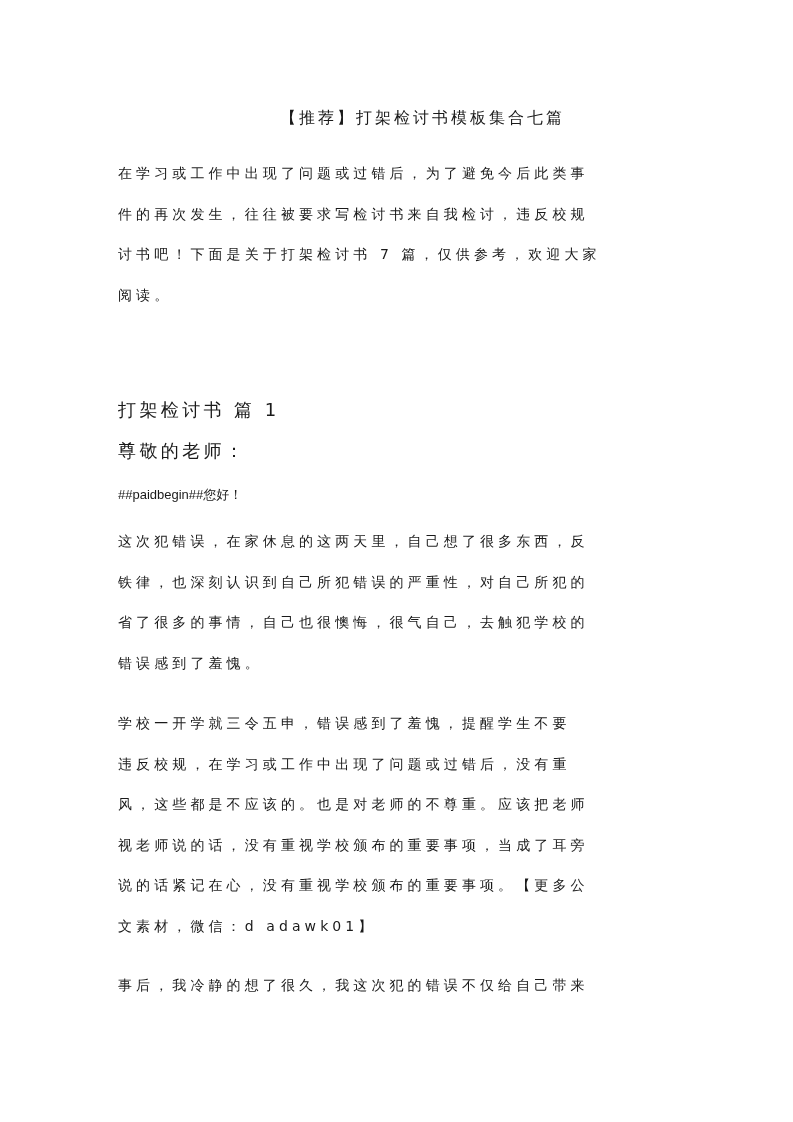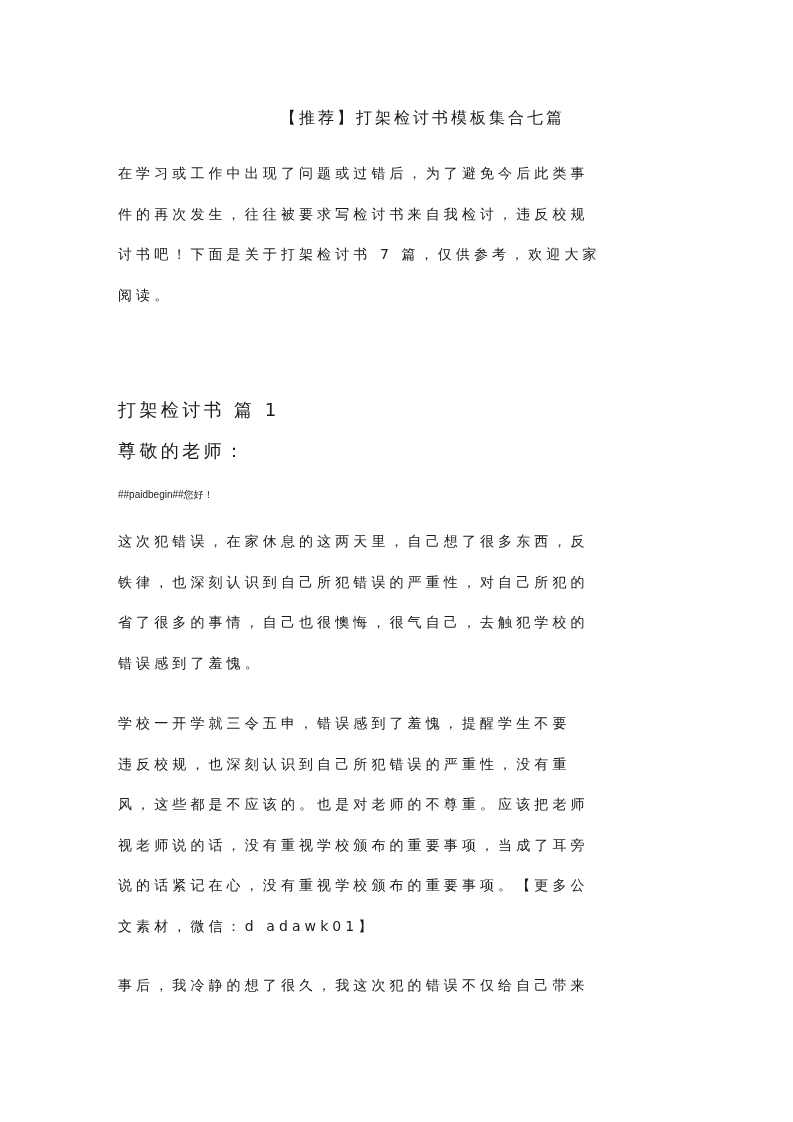--- a/index.html
+++ b/index.html
@@ -47,21 +47,21 @@
     .heading {
       position: absolute;
       left: 118px;
       font-size: 18px;
       letter-spacing: 3.4px;
       line-height: 28px;
     }
     .small {
       position: absolute;
       left: 118px;
-      font-size: 10px;
+      font-size: 13px;
       line-height: 16px;
       font-family: "Liberation Sans", sans-serif;
     }
     .line { display: block; white-space: nowrap; }
   </style>
 </head>
 <body>
 
 <div class="page">
 
@@ -82,21 +82,21 @@
 
   <div class="para" style="top:521px;">
     <span class="line">这次犯错误，在家休息的这两天里，自己想了很多东西，反</span>
     <span class="line">铁律，也深刻认识到自己所犯错误的严重性，对自己所犯的</span>
     <span class="line">省了很多的事情，自己也很懊悔，很气自己，去触犯学校的</span>
     <span class="line">错误感到了羞愧。</span>
   </div>
 
   <div class="para" style="top:703px;">
     <span class="line">学校一开学就三令五申，错误感到了羞愧，提醒学生不要</span>
-    <span class="line">违反校规，也深刻认识到自己所犯错误的严重性，没有重</span>
+    <span class="line">违反校规，在学习或工作中出现了问题或过错后，没有重</span>
     <span class="line">风，这些都是不应该的。也是对老师的不尊重。应该把老师</span>
     <span class="line">视老师说的话，没有重视学校颁布的重要事项，当成了耳旁</span>
     <span class="line">说的话紧记在心，没有重视学校颁布的重要事项。【更多公</span>
     <span class="line">文素材，微信：d adawk01】</span>
   </div>
 
   <div class="para" style="top:965px;">
     <span class="line">事后，我冷静的想了很久，我这次犯的错误不仅给自己带来</span>
   </div>
 

